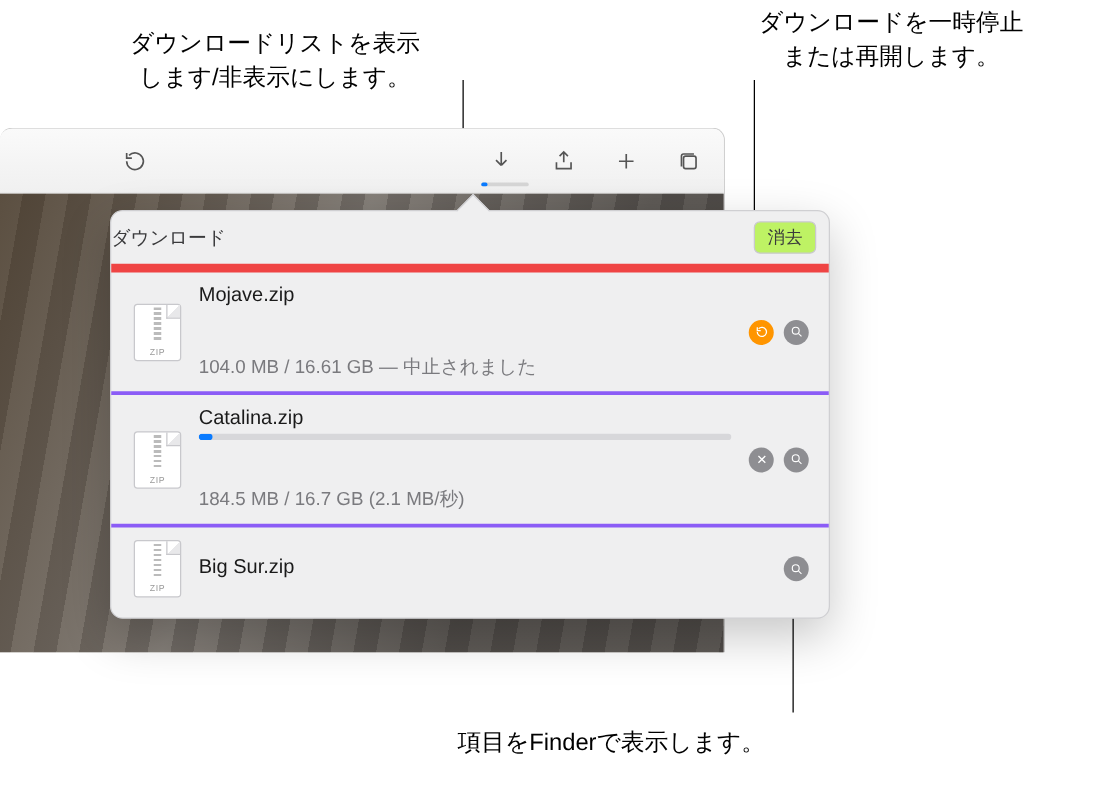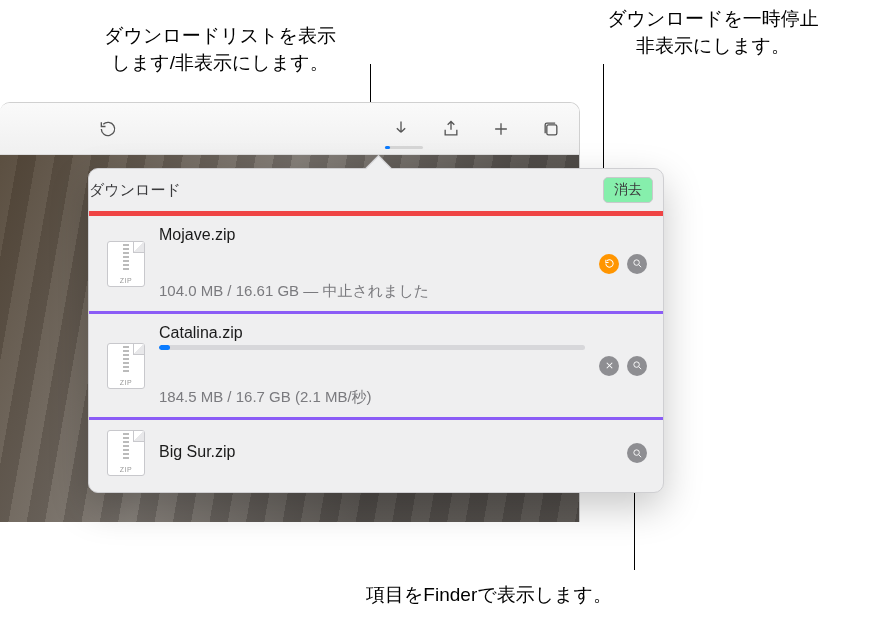--- a/index.html
+++ b/index.html
@@ -110,36 +110,36 @@
     height: 42px;
     display: flex;
     align-items: center;
     justify-content: flex-start;
     font-size: 15px;
     color: #3a3a3c;
   }
   .clear-btn {
     position: absolute;
     right: 10px; top: 8px;
-    background: #86efac;
+    background: #bef264;
     border: 1px solid #c9c9cc;
     border-radius: 5px;
     padding: 3px 10px;
     font-size: 14px;
     color: #3a3a3c;
   }
   .dl-list { padding: 0 0 6px 0; }
   .dl-item {
     display: flex;
     align-items: center;
     padding: 10px 16px 10px 18px;
     border-top: 3px solid #8b5cf6;
     gap: 14px;
   }
-  .dl-item:first-child { border-top: 5px solid #ef4444; }
+  .dl-item:first-child { border-top: 7px solid #ef4444; }
   .file-icon {
     width: 38px; height: 46px;
     background: #fff;
     border: 1px solid #c8c8cc;
     border-radius: 3px;
     position: relative;
     flex-shrink: 0;
     display:flex; align-items:flex-end; justify-content:center;
   }
   .file-icon::before {
@@ -186,21 +186,21 @@
   .btn-reveal svg { stroke:#fff; fill:none; stroke-width:2; }
 </style>
 </head>
 <body>
 
 <div class="callout" style="left:60px; top:23px; width:320px;">ダウンロードリストを表示
 します/非表示にします。</div>
 <div class="callout-line" style="left:370px; top:64px; width:1px; height:48px;"></div>
 
 <div class="callout" style="left:548px; top:6px; width:330px;">ダウンロードを一時停止
-非表示にします。</div>
+または再開します。</div>
 <div class="callout-line" style="left:603px; top:64px; width:1px; height:185px;"></div>
 <div class="callout-bracket" style="left:590px; top:249px; width:13px; height:120px;"></div>
 
 <div class="callout" style="left:252px; top:582px; width:360px;text-align:right;">項目をFinderで表示します。</div>
 <div class="callout-line" style="left:634px; top:430px; width:1px; height:140px;"></div>
 
 <div class="browser-window">
   <div class="toolbar">
     <div class="tb-btn tb-reload">
       <svg viewBox="0 0 24 24">

